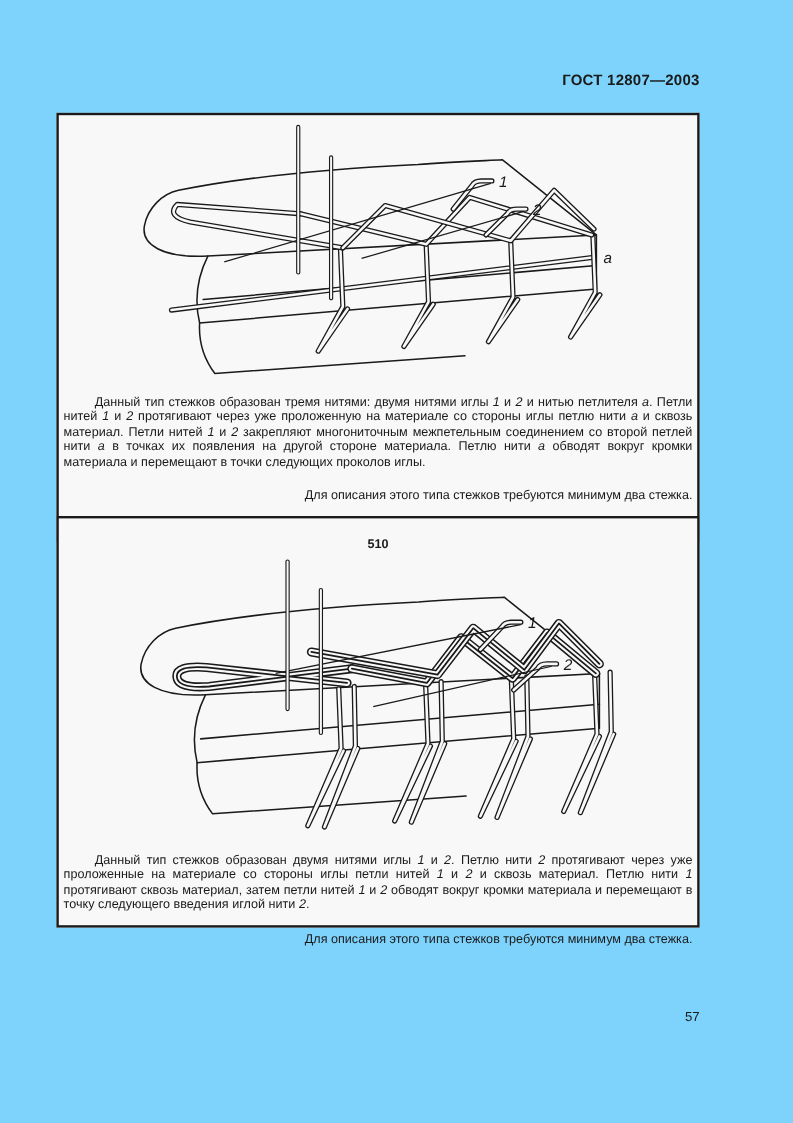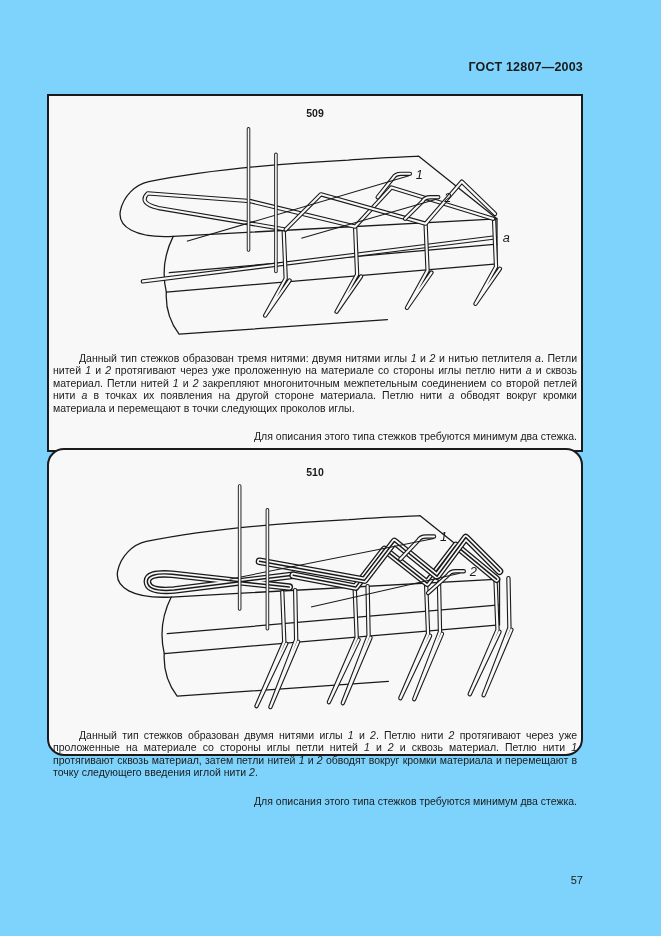--- a/index.html
+++ b/index.html
@@ -10,33 +10,33 @@
   }
   .doc-header {
     position:absolute; top:60px; left:47px; width:536px;
     text-align:right; font-weight:bold; font-size:12.5px; letter-spacing:.2px;
   }
   .fig-box {
     position:absolute; left:47px; width:536px;
     border:2px solid #1b1b1b; box-sizing:border-box; background:#f8f8f8;
   }
   .fig-box.first  { top:94px;  height:358px; }
-  .fig-box.second { top:448px; height:308px;border-radius:17px; }
+  .fig-box.second { top:430px; height:343px; }
   .fig-number { text-align:center; font-weight:bold; font-size:10.5px; margin-top:11px; }
   .fig-number.second-num { margin-top:16px; }
   svg.diagram { display:block; margin:0 auto; }
   .desc, .note {
     margin:16px 4px; font-size:10.5px; line-height:12.4px;
     text-align:justify; text-indent:26px;
   }
   .desc { margin-top:8px; }
   .note { text-align:right; }
   .page-number {
     position:absolute; top:842px; left:47px; width:536px;
-    text-align:right; font-size:11px;margin-top:32px;
+    text-align:right; font-size:11px;
   }
   
   .ink  { fill:none; stroke:#1a1a1a; stroke-width:1.3; stroke-linejoin:round; stroke-linecap:round; }
   .face { fill:#f8f8f8; stroke:#1a1a1a; stroke-width:1.3; stroke-linejoin:round; }
   .thin { fill:none; stroke:#1a1a1a; stroke-width:1.05; }
   .to { fill:none; stroke:#1a1a1a; stroke-width:4.4; stroke-linejoin:round; stroke-linecap:round; }
   .ti { fill:none; stroke:#f8f8f8; stroke-width:2.2; stroke-linejoin:round; stroke-linecap:round; }
   .qo { fill:none; stroke:#1a1a1a; stroke-width:7.6; stroke-linejoin:round; stroke-linecap:round; }
   .qm { fill:none; stroke:#f8f8f8; stroke-width:5.0; stroke-linejoin:round; stroke-linecap:round; }
   .qc { fill:none; stroke:#1a1a1a; stroke-width:1.5; stroke-linejoin:round; stroke-linecap:round; }
@@ -45,21 +45,20 @@
   .callout { font-family:"Liberation Sans", sans-serif; font-style:italic; font-size:13px; fill:#1a1a1a; }
 </style>
 </head>
 <body>
 
 <div class="page">
 
   <div class="doc-header">ГОСТ 12807—2003</div>
 
   <div class="fig-box first">
-    <div class="fig-number">509</div>
 
     <svg class="diagram" width="536" height="225" viewBox="0 0 536 230" aria-hidden="true">
       <defs>
         <path id="f1loop" d="M 236,113 L 106,91 Q 85,86 95,76 L 200,84"></path>
         <path id="f1ziga" d="M 200,84 L 307,110 L 344,70 L 448,102"></path>
         <path id="f1zigb" d="M 236,113 L 272,77 L 379,107 L 416,64 L 450,97"></path>
         <path id="f1hk1" d="M 330,80 L 346,60 Q 348,56 354,56 L 363,56"></path>
         <path id="f1hk2" d="M 358,102 L 376,84 Q 378,80 384,80 L 392,80"></path>
         <path id="f1tha" d="M 90,166 L 450,121"></path>
         <path id="f1v1" d="M 234,115 L 236,163 L 215,201 L 240,165"></path>

